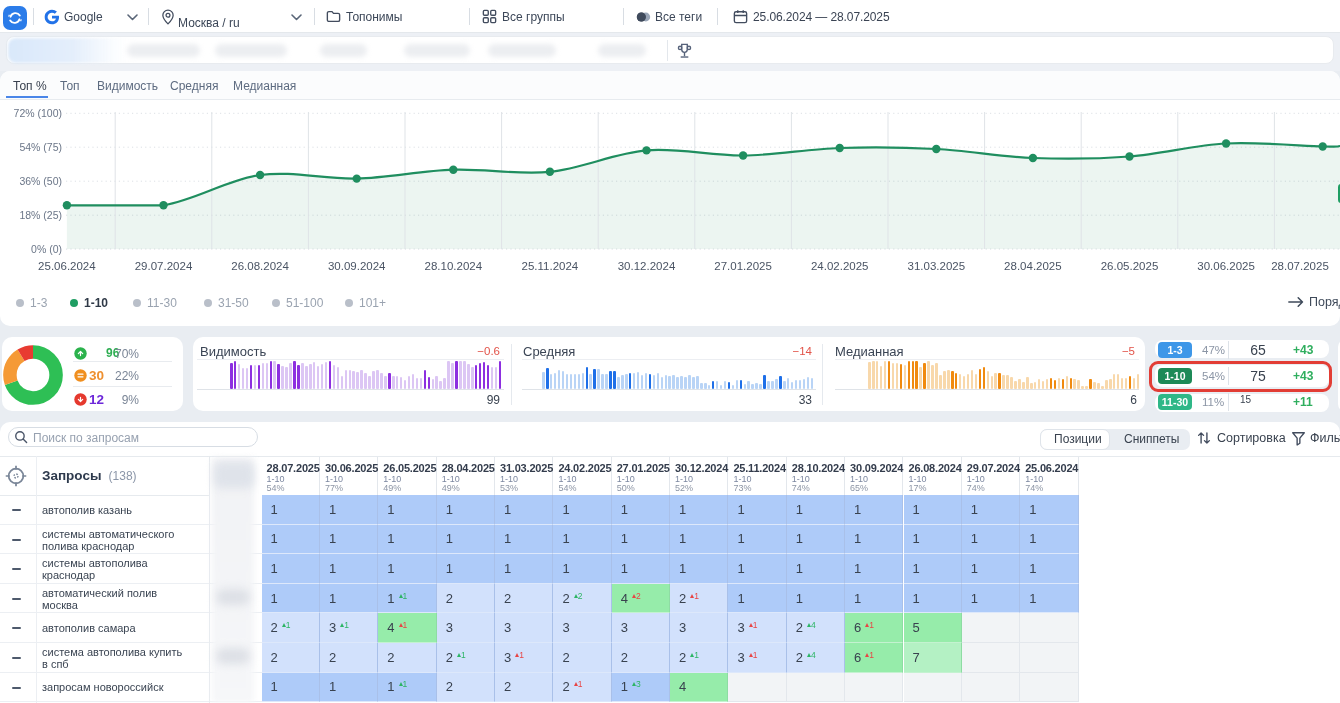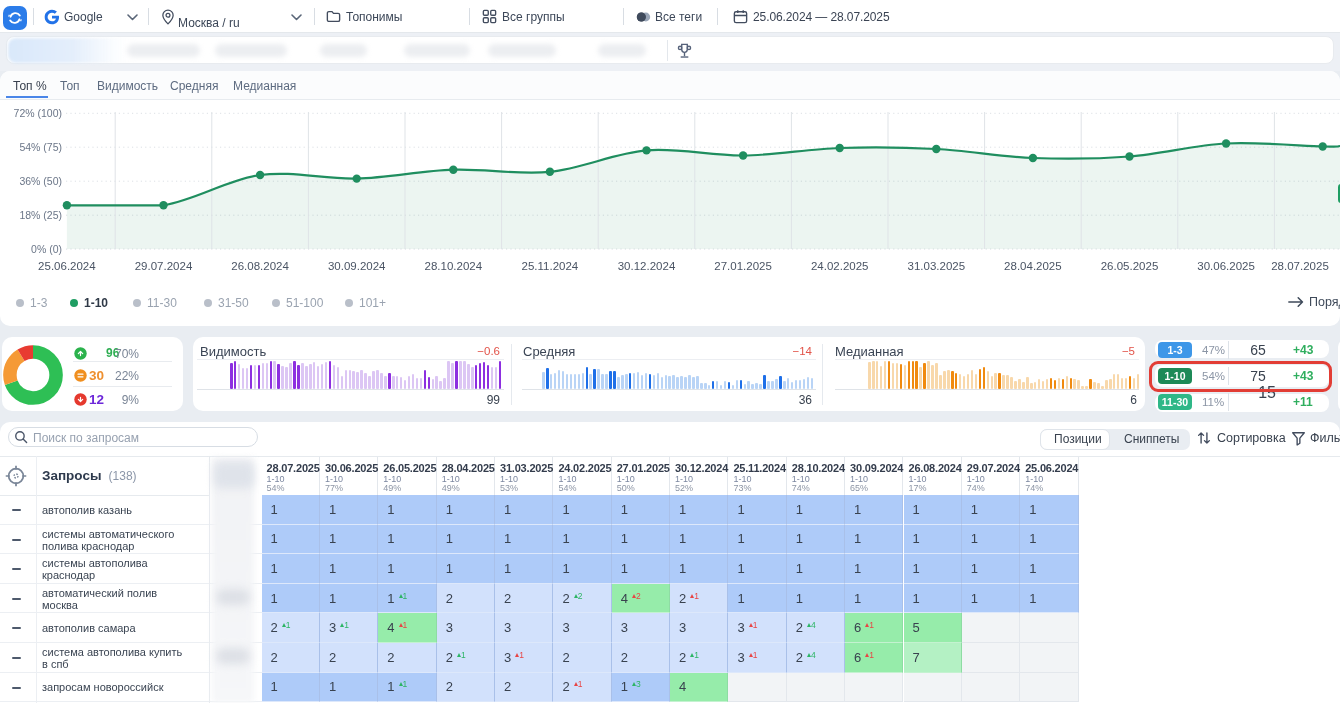--- a/index.html
+++ b/index.html
@@ -216,21 +216,21 @@
 <div class="abs" style="left:822px;top:344px;width:0;height:61px;border-left:1px solid #e5e9ee"></div>
 <div class="abs" style="left:200px;top:344px;font-size:13px;color:#3a4454">Видимость</div>
 <div class="abs" style="left:470px;top:345px;width:30px;text-align:right;font-size:11.5px;color:#e25349">−0.6</div>
 <div class="abs" style="left:197px;top:359px;width:307px;height:0;border-top:1px solid #eceef2"></div>
 <div class="abs" style="left:197px;top:388.5px;width:307px;height:0;border-top:1px solid #dfe3e8"></div>
 <div class="abs" style="left:470px;top:393px;width:30px;text-align:right;font-size:12px;color:#39424f">99</div>
 <div class="abs" style="left:523px;top:344px;font-size:13px;color:#3a4454">Средняя</div>
 <div class="abs" style="left:782px;top:345px;width:30px;text-align:right;font-size:11.5px;color:#e25349">−14</div>
 <div class="abs" style="left:522px;top:359px;width:294px;height:0;border-top:1px solid #eceef2"></div>
 <div class="abs" style="left:522px;top:388.5px;width:294px;height:0;border-top:1px solid #dfe3e8"></div>
-<div class="abs" style="left:782px;top:393px;width:30px;text-align:right;font-size:12px;color:#39424f">36</div>
+<div class="abs" style="left:782px;top:393px;width:30px;text-align:right;font-size:12px;color:#39424f">33</div>
 <div class="abs" style="left:835px;top:344px;font-size:13px;color:#3a4454">Медианная</div>
 <div class="abs" style="left:1105px;top:345px;width:30px;text-align:right;font-size:11.5px;color:#e25349">−5</div>
 <div class="abs" style="left:835px;top:359px;width:304px;height:0;border-top:1px solid #eceef2"></div>
 <div class="abs" style="left:835px;top:388.5px;width:304px;height:0;border-top:1px solid #dfe3e8"></div>
 <div class="abs" style="left:1107px;top:393px;width:30px;text-align:right;font-size:12px;color:#39424f">6</div>
 <div id="spark">
     <i style="left:230.0px;bottom:314.5px;height:25.6px;background:#8d2fe0"></i>
     <i style="left:233.9px;bottom:314.5px;height:28.0px;background:#8d2fe0"></i>
     <i style="left:237.9px;bottom:314.5px;height:24.8px;background:#dcc6f4"></i>
     <i style="left:241.8px;bottom:314.5px;height:21.0px;background:#dcc6f4"></i>
@@ -448,21 +448,21 @@
 <div style="position:absolute;left:1155px;top:365px;width:174px;height:21.5px;background:#fff;border-radius:8px"></div>
 <div style="position:absolute;left:1158px;top:368px;width:34px;height:16px;border-radius:4px;background:#1d8a57;color:#fff;font-size:10.5px;font-weight:bold;display:flex;align-items:center;justify-content:center">1-10</div>
 <div style="position:absolute;left:1202px;top:370px;font-size:11.5px;color:#8b95a5">54%</div>
 <div style="position:absolute;left:1228px;top:367px;width:0;height:18px;border-left:1px solid #dde2e8"></div>
 <div style="position:absolute;left:1240px;top:368px;width:36px;text-align:center;font-size:14px;color:#39424f">75</div>
 <div style="position:absolute;left:1293px;top:369px;font-size:12px;color:#2fae5e;font-weight:bold">+43</div>
 <div style="position:absolute;left:1155px;top:393.5px;width:174px;height:18px;background:#fff;border-radius:8px"></div>
 <div style="position:absolute;left:1158px;top:394px;width:34px;height:16px;border-radius:4px;background:#2fb787;color:#fff;font-size:10.5px;font-weight:bold;display:flex;align-items:center;justify-content:center">11-30</div>
 <div style="position:absolute;left:1202px;top:396px;font-size:11.5px;color:#8b95a5">11%</div>
 <div style="position:absolute;left:1228px;top:393px;width:0;height:18px;border-left:1px solid #dde2e8"></div>
-<div style="position:absolute;left:1240px;top:384px;width:36px;text-align:right;font-size:16px;color:#39424f">15</div>
+<div style="position:absolute;left:1240px;top:394px;width:36px;text-align:left;font-size:10px;color:#39424f">15</div>
 <div style="position:absolute;left:1293px;top:395px;font-size:12px;color:#2fae5e;font-weight:bold">+11</div>
 <div style="position:absolute;left:1338px;top:339px;width:10px;height:73px;background:#fff;border-radius:8px 0 0 8px"></div>
 <div style="position:absolute;left:1148.5px;top:360.5px;width:183.5px;height:31px;border:3px solid #e23d35;border-radius:9px;box-sizing:border-box"></div>
 
 <div class="abs" style="left:0;top:422px;width:1340px;height:281px;background:#fff;border-radius:10px 10px 0 0"></div>
 <div class="abs" style="left:8px;top:427px;width:250px;height:20px;border:1px solid #d7dde4;border-radius:10px;background:#fff"></div>
 <svg width="14" height="14" viewBox="0 0 20 20" style="position:absolute;left:14px;top:430px">
     <circle cx="8.5" cy="8.5" r="6" fill="none" stroke="#4a5568" stroke-width="2"></circle>
     <path d="M13 13l5 5" stroke="#4a5568" stroke-width="2" stroke-linecap="round"></path>
   </svg>

